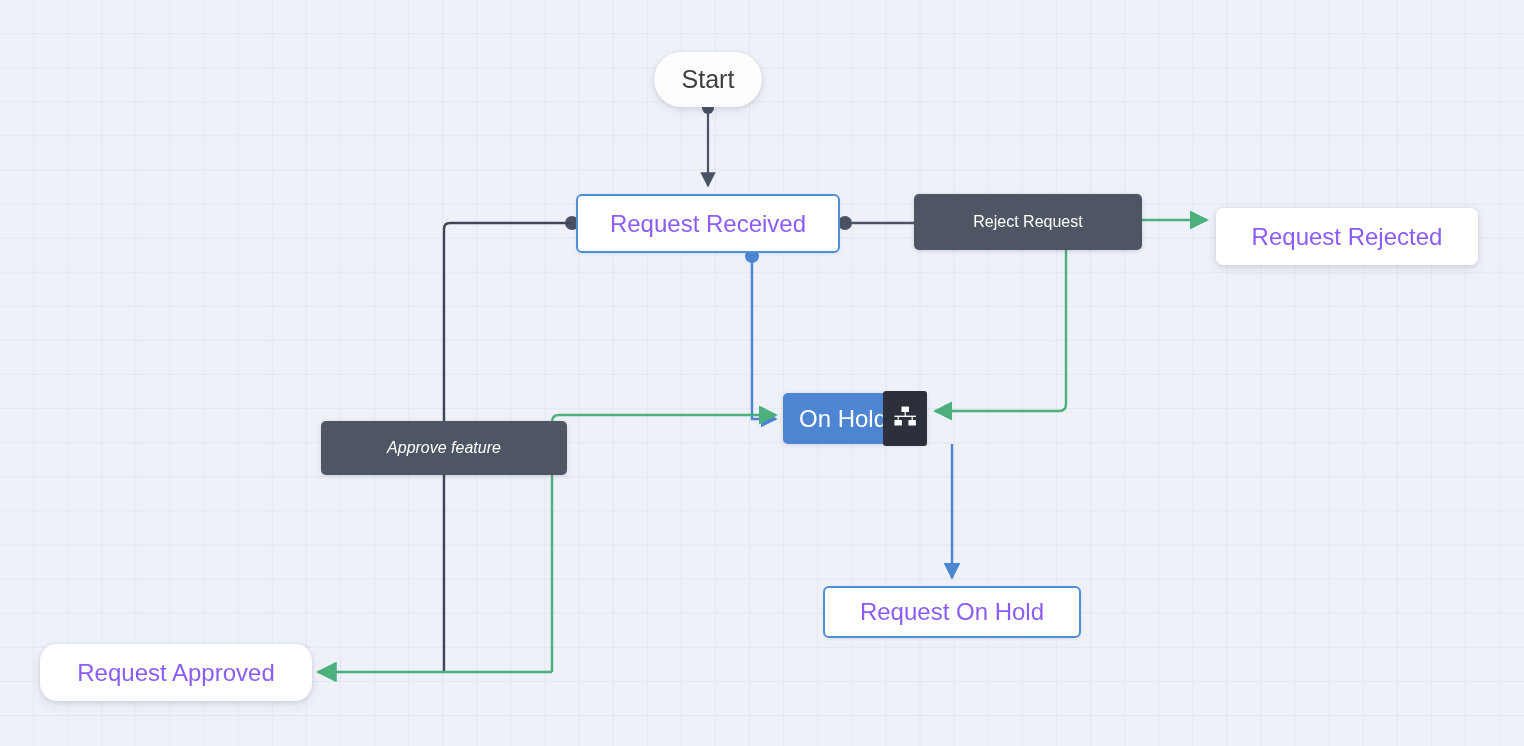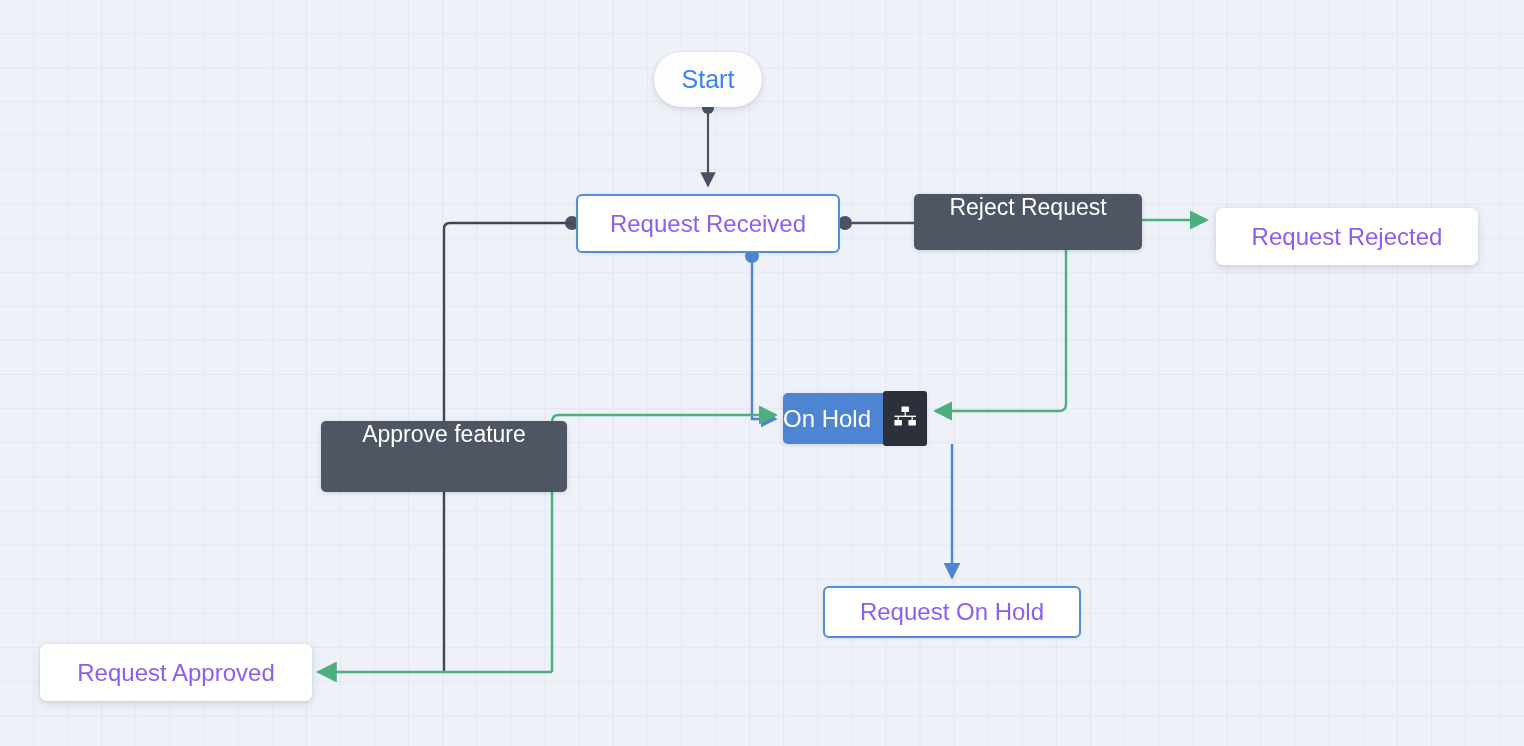--- a/index.html
+++ b/index.html
@@ -45,21 +45,21 @@
   }
 
   
   .node-start {
     left: 654px;
     top: 52px;
     width: 108px;
     height: 55px;
     border-radius: 28px;
     background: #fdfdfd;
-    color: #3b82f6;
+    color: #404040;
     font-size: 25px;
     box-shadow: 0 1px 4px rgba(40,55,90,0.13), 0 4px 10px rgba(40,55,90,0.07);
   }
 
   
   .node-outline {
     border: 2px solid #4f8fd8;
     border-radius: 6px;
     background: #ffffff;
     font-size: 24px;
@@ -94,33 +94,35 @@
     width: 262px;
     height: 57px;
     margin-top: 16px;
   }
 
   .node-request-approved {
     left: 40px;
     top: 644px;
     width: 272px;
     height: 57px;
+    border-radius: 17px;
   }
 
   
   .node-onhold {
     left: 783px;
     top: 393px;
     width: 144px;
     height: 51px;
     border-radius: 5px;
     background: #4d85d2;
     color: #ffffff;
     font-size: 24px;
     justify-content: flex-start;
+    padding-left: 16px;
     overflow: hidden;
     box-shadow: 0 1px 4px rgba(40,55,90,0.16);
   }
 
   .node-toolbar {
     position: absolute;
     left: 883px;
     top: 391px;
     width: 44px;
     height: 55px;
@@ -131,42 +133,43 @@
     justify-content: center;
   }
 
   .sitemap-icon { display: block; }
 
   
   .edge-label {
     position: absolute;
     box-sizing: border-box;
     display: flex;
-    align-items: flex-start;
+    align-items: center;
     justify-content: center;
     background: #4e5663;
     color: #ffffff;
     border-radius: 5px;
-    font-size: 23px;
+    font-size: 16px;
     white-space: nowrap;
     box-shadow: 0 1px 4px rgba(40,55,90,0.18);
   }
 
   .label-reject {
     left: 914px;
     top: 194px;
     width: 228px;
     height: 56px;
   }
 
   .label-approve {
     left: 321px;
     top: 421px;
     width: 246px;
-    height: 71px;
+    height: 54px;
+    font-style: italic;
   }
 </style>
 </head>
 <body>
 
 <div id="canvas">
 
   <svg id="edge-layer" width="1524" height="746" viewBox="0 0 1524 746">
     <defs>
       <marker id="arrow-dark" viewBox="0 0 10 10" refX="9" refY="5" markerWidth="7" markerHeight="7" orient="auto-start-reverse">

